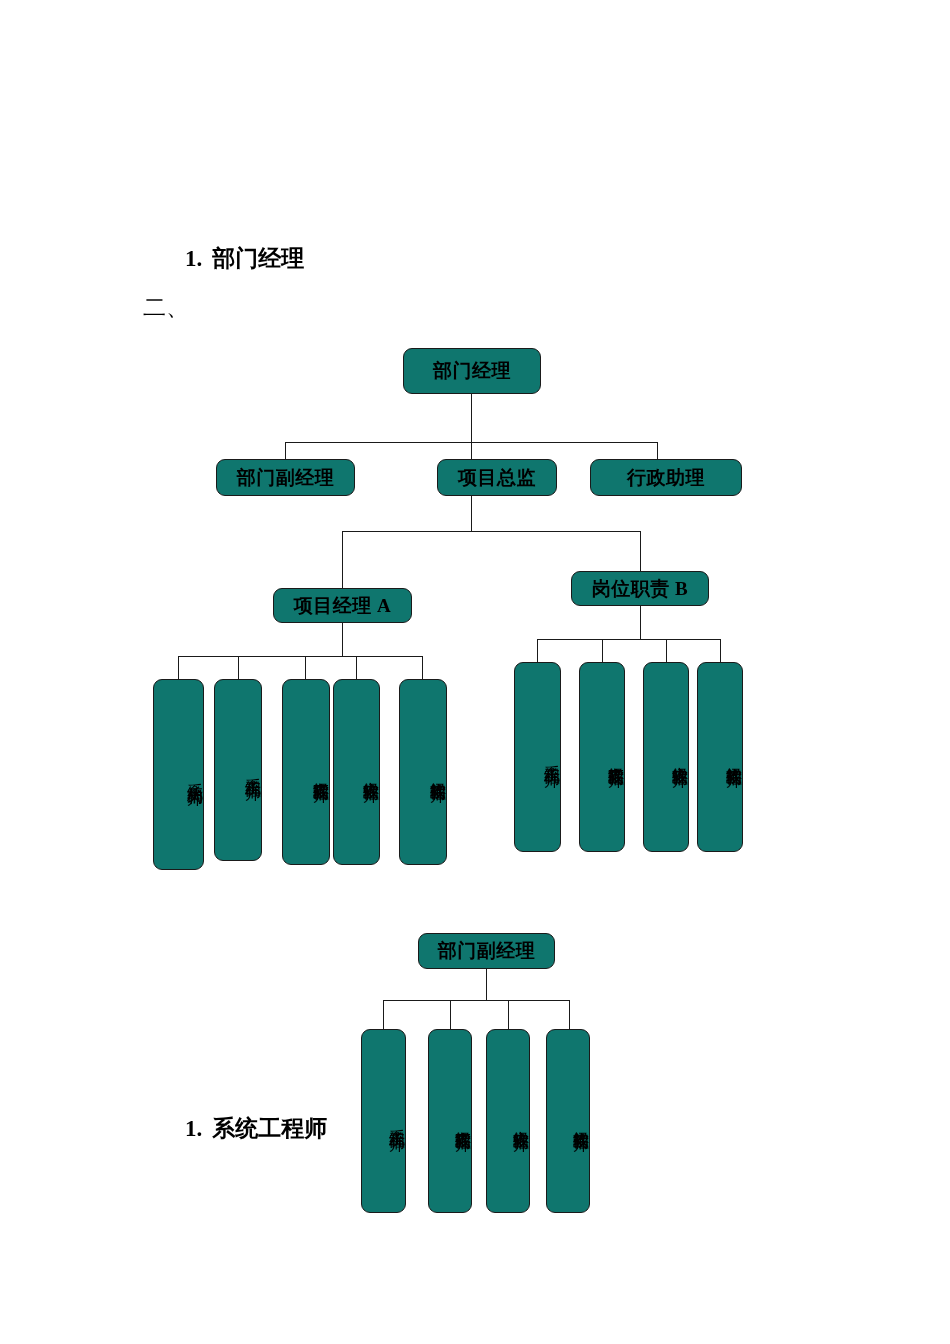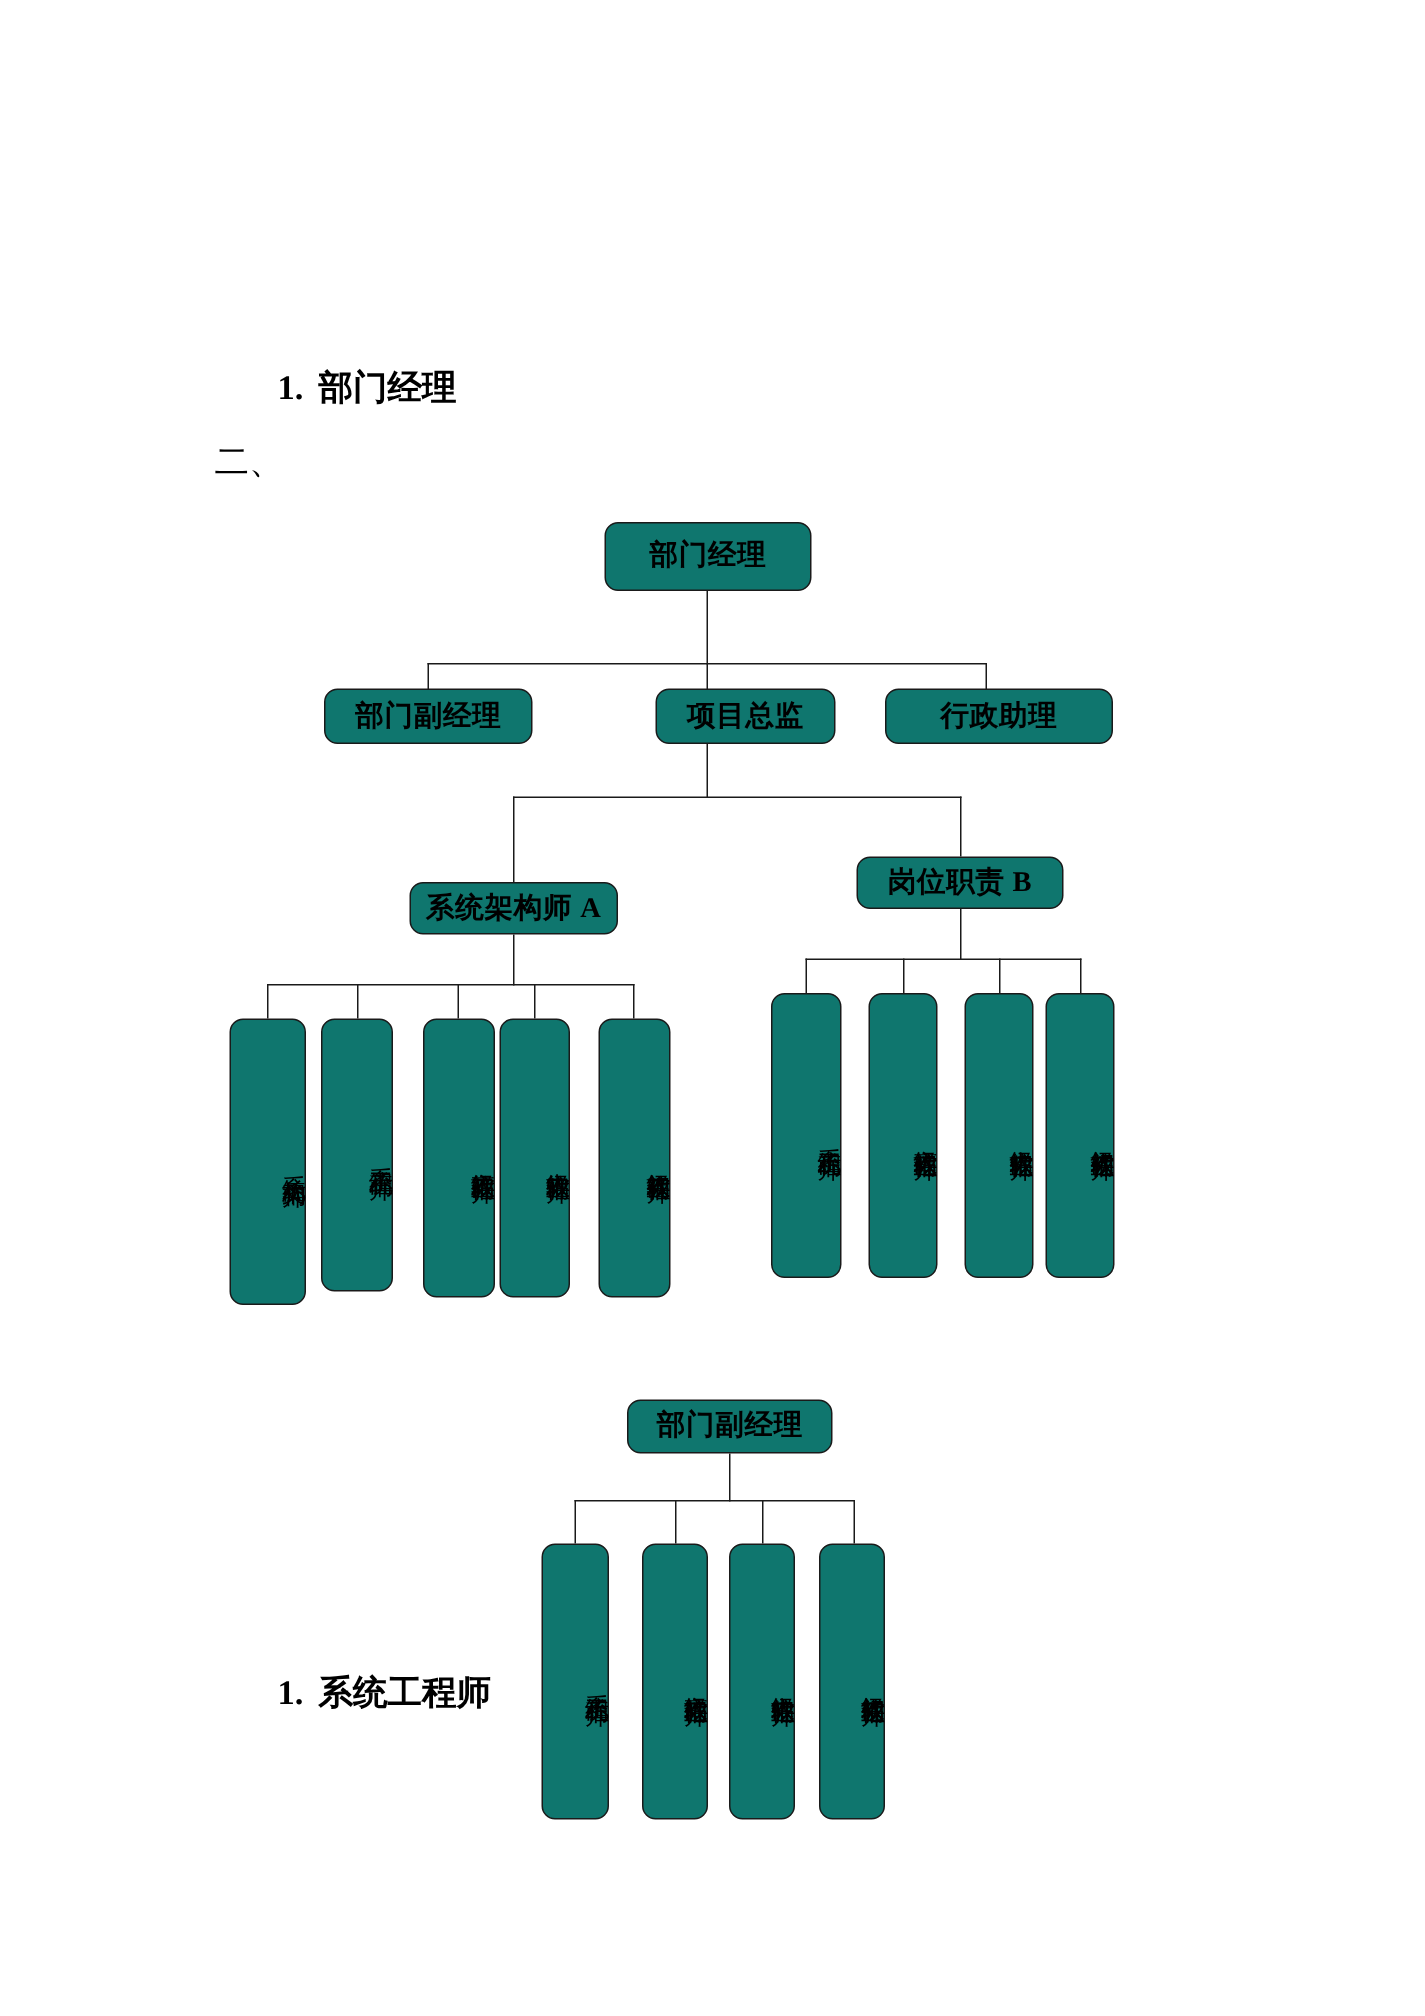--- a/index.html
+++ b/index.html
@@ -119,21 +119,21 @@
     <div class="node horiz" style="left:590px; top:459px; width:152px; height:37px;">行政助理</div>
 
     <div class="ln v" style="left:471px; top:496px; height:36px;"></div>
 
     <div class="ln h" style="left:342px; top:531px; width:299px;"></div>
 
     <div class="ln v" style="left:342px; top:531px; height:57px;"></div>
 
     <div class="ln v" style="left:640px; top:531px; height:40px;"></div>
 
-    <div class="node horiz" style="left:273px; top:588px; width:139px; height:35px;">系统架构师 A</div>
+    <div class="node horiz" style="left:273px; top:588px; width:139px; height:35px;">项目经理 A</div>
     <div class="node horiz" style="left:571px; top:571px; width:138px; height:35px;">岗位职责 B</div>
 
     <div class="ln v" style="left:342px; top:623px; height:34px;"></div>
     <div class="ln h" style="left:178px; top:656px; width:245px;"></div>
     <div class="ln v" style="left:178px; top:656px; height:23px;"></div>
     <div class="ln v" style="left:238px; top:656px; height:23px;"></div>
     <div class="ln v" style="left:305px; top:656px; height:23px;"></div>
     <div class="ln v" style="left:356px; top:656px; height:23px;"></div>
     <div class="ln v" style="left:422px; top:656px; height:23px;"></div>
 

